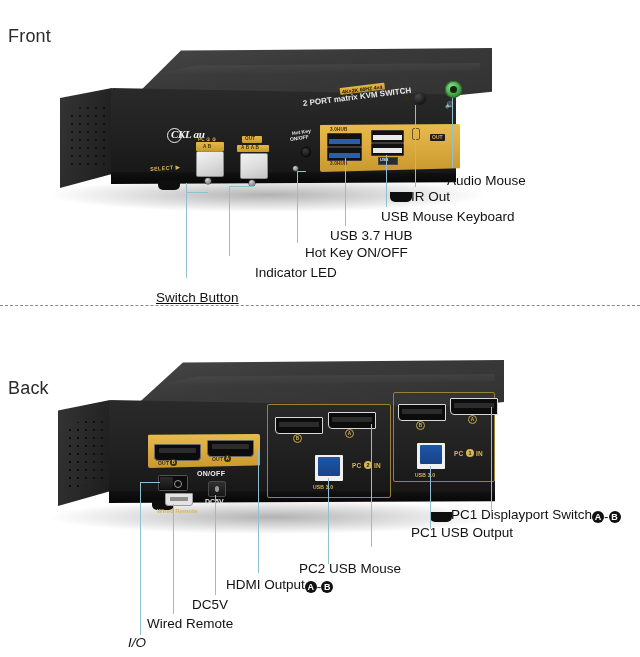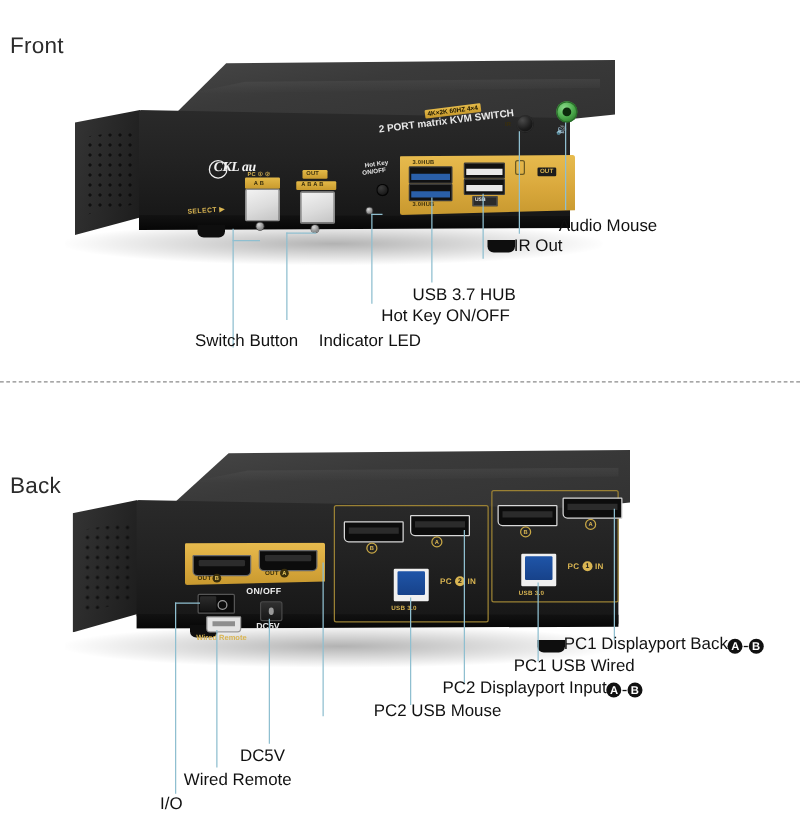--- a/index.html
+++ b/index.html
@@ -503,24 +503,25 @@
   <div class="abs leader leader-h" style="left:297px; top:171px; width:9px;"></div>
 
   <div class="abs leader leader-v" style="left:345px; top:158px; height:68px;"></div>
 
   <div class="abs leader leader-v" style="left:386px; top:155px; height:52px;"></div>
 
   <div class="abs leader leader-v" style="left:415px; top:105px; height:82px;"></div>
 
   <div class="abs leader leader-v" style="left:452px; top:98px; height:70px;"></div>
 
-  <div class="abs callout" style="left:156px; top:266px;">Switch Button</div>
+  <div class="abs callout" style="left:156px; top:291px;text-decoration:underline;">Switch Button</div>
   <div class="abs callout" style="left:255px; top:266px;">Indicator LED</div>
   <div class="abs callout" style="left:305px; top:246px;">Hot Key ON/OFF</div>
   <div class="abs callout" style="left:330px; top:229px;">USB 3.7 HUB</div>
+  <div class="abs callout" style="left:381px; top:210px;">USB Mouse Keyboard</div>
   <div class="abs callout" style="left:411px; top:190px;">IR Out</div>
   <div class="abs callout" style="left:447px; top:174px;">Audio Mouse</div>
 
   <div class="abs divider" style="top:305px;"></div>
 
   <div class="abs section-title" style="left:8px; top:378px;">Back</div>
 
   <div class="device">
 
     <div class="chassis-shadow" style="left:52px; top:500px; width:440px; height:34px;"></div>
@@ -634,32 +635,32 @@
   <div class="abs leader leader-v" style="left:258px; top:450px; height:123px;"></div>
 
   <div class="abs leader leader-v" style="left:328px; top:478px; height:86px;"></div>
 
   <div class="abs leader leader-v" style="left:371px; top:424px; height:123px;"></div>
 
   <div class="abs leader leader-v" style="left:430px; top:466px; height:63px;"></div>
 
   <div class="abs leader leader-v" style="left:491px; top:407px; height:105px;"></div>
 
-  <div class="abs callout" style="left:128px; top:636px;">I/O</div>
+  <div class="abs callout" style="left:128px; top:636px;font-style:italic;">I/O</div>
 
   <div class="abs callout" style="left:147px; top:617px;">Wired Remote</div>
 
   <div class="abs callout" style="left:192px; top:598px;">DC5V</div>
 
+  <div class="abs callout" style="left:226px; top:578px;">
+    <span>HDMI Output</span><span class="ab"><span class="circled">A</span><span>-</span><span class="circled">B</span></span>
+  </div>
 
   <div class="abs callout" style="left:299px; top:562px;">PC2 USB Mouse</div>
 
-  <div class="abs callout" style="left:354px; top:543px;">
-    <span>PC2 Displayport Input</span><span class="ab"><span class="circled">A</span><span>-</span><span class="circled">B</span></span>
+
+  <div class="abs callout" style="left:411px; top:526px;">PC1 USB Output</div>
+
+  <div class="abs callout" style="left:451px; top:508px;">
+    <span>PC1 Displayport Switch</span><span class="ab"><span class="circled">A</span><span>-</span><span class="circled">B</span></span>
   </div>
 
-  <div class="abs callout" style="left:411px; top:526px;">PC1 USB Wired</div>
-
-  <div class="abs callout" style="left:451px; top:508px;">
-    <span>PC1 Displayport Back</span><span class="ab"><span class="circled">A</span><span>-</span><span class="circled">B</span></span>
-  </div>
-
 </div>
 
 </body></html>

